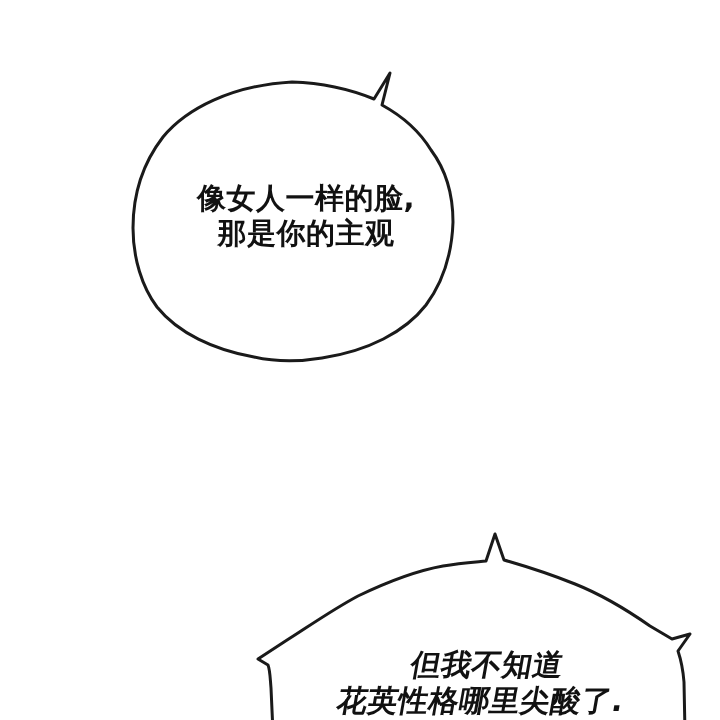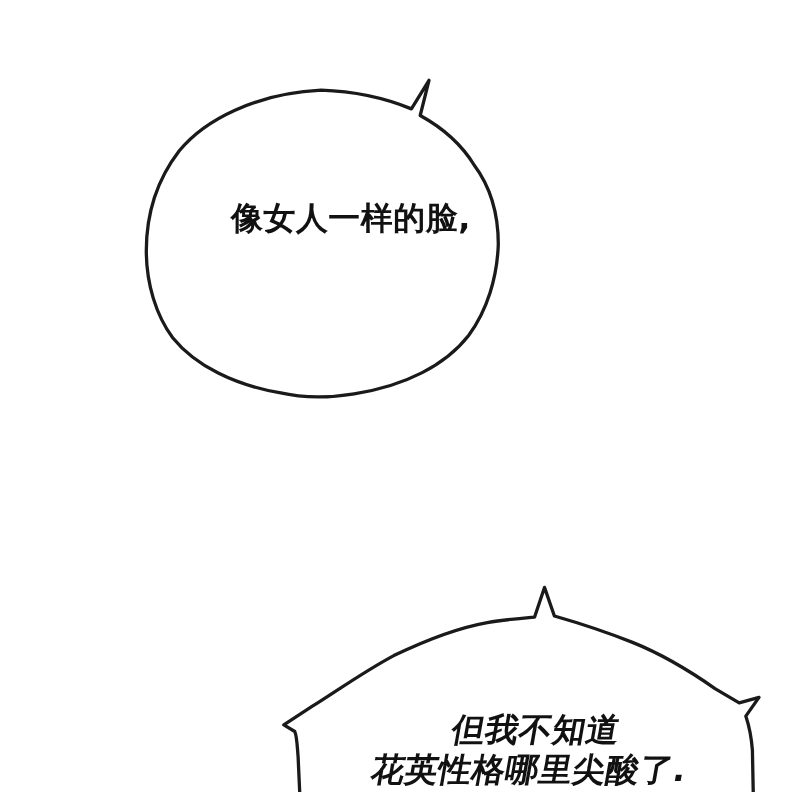--- a/index.html
+++ b/index.html
@@ -33,21 +33,21 @@
     position: absolute;
     color: #111111;
     font-weight: 700;
     text-align: center;
     white-space: nowrap;
   }
   .bubble-text .line {
     display: block;
   }
   .bubble-text-top {
-    left: 319px;
+    left: 306px;
     top: 181px;
     transform: translateX(-50%);
     font-size: 29px;
     line-height: 35px;
     letter-spacing: 0.5px;
   }
   .bubble-text-bottom {
     left: 484px;
     top: 647px;
     transform: translateX(-50%) skewX(-10deg);
@@ -99,20 +99,21 @@
         L 690,634
         L 678,651
         C 681,660 683,669 684,682
         L 685,732
         Z"></path>
     </g>
   </svg>
 
   <div class="bubble-text bubble-text-top">
     <span class="line">像女人一样的脸,</span>
+    <span class="line">那是你的主观</span>
   </div>
 
   <div class="bubble-text bubble-text-bottom">
     <span class="line">但我不知道</span>
     <span class="line">花英性格哪里尖酸了.</span>
   </div>
 
 </div>
 
 </body></html>

